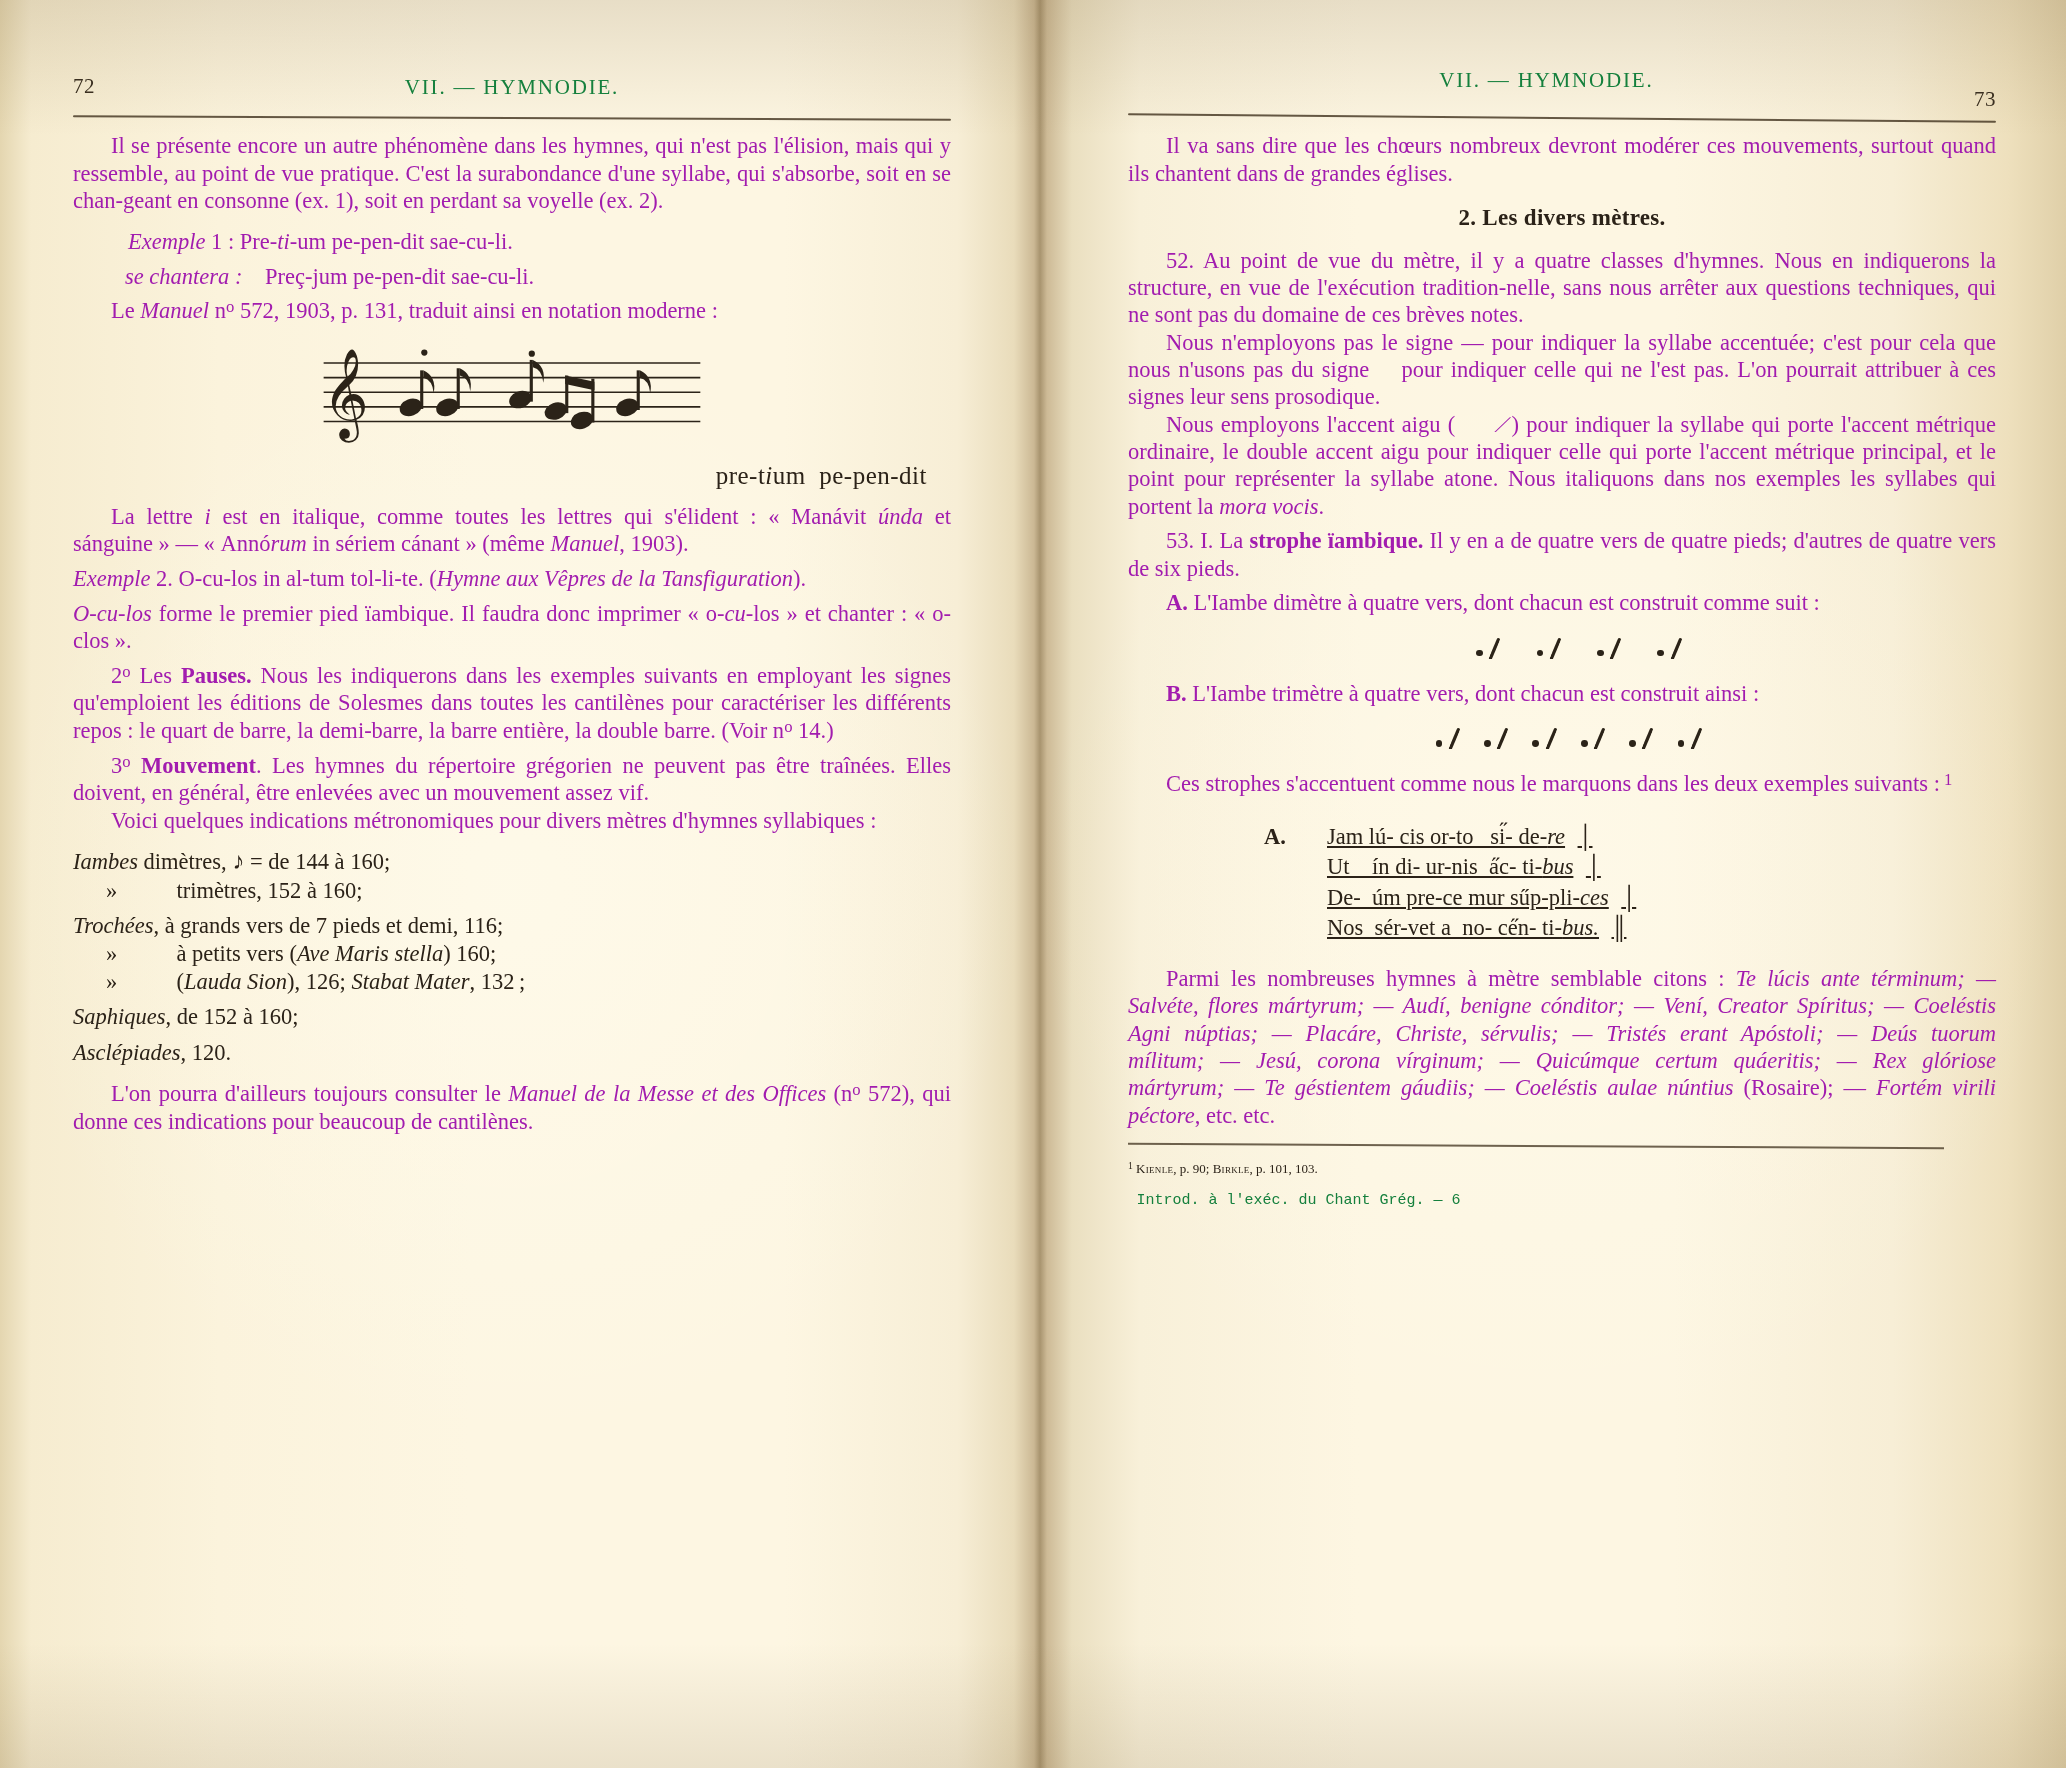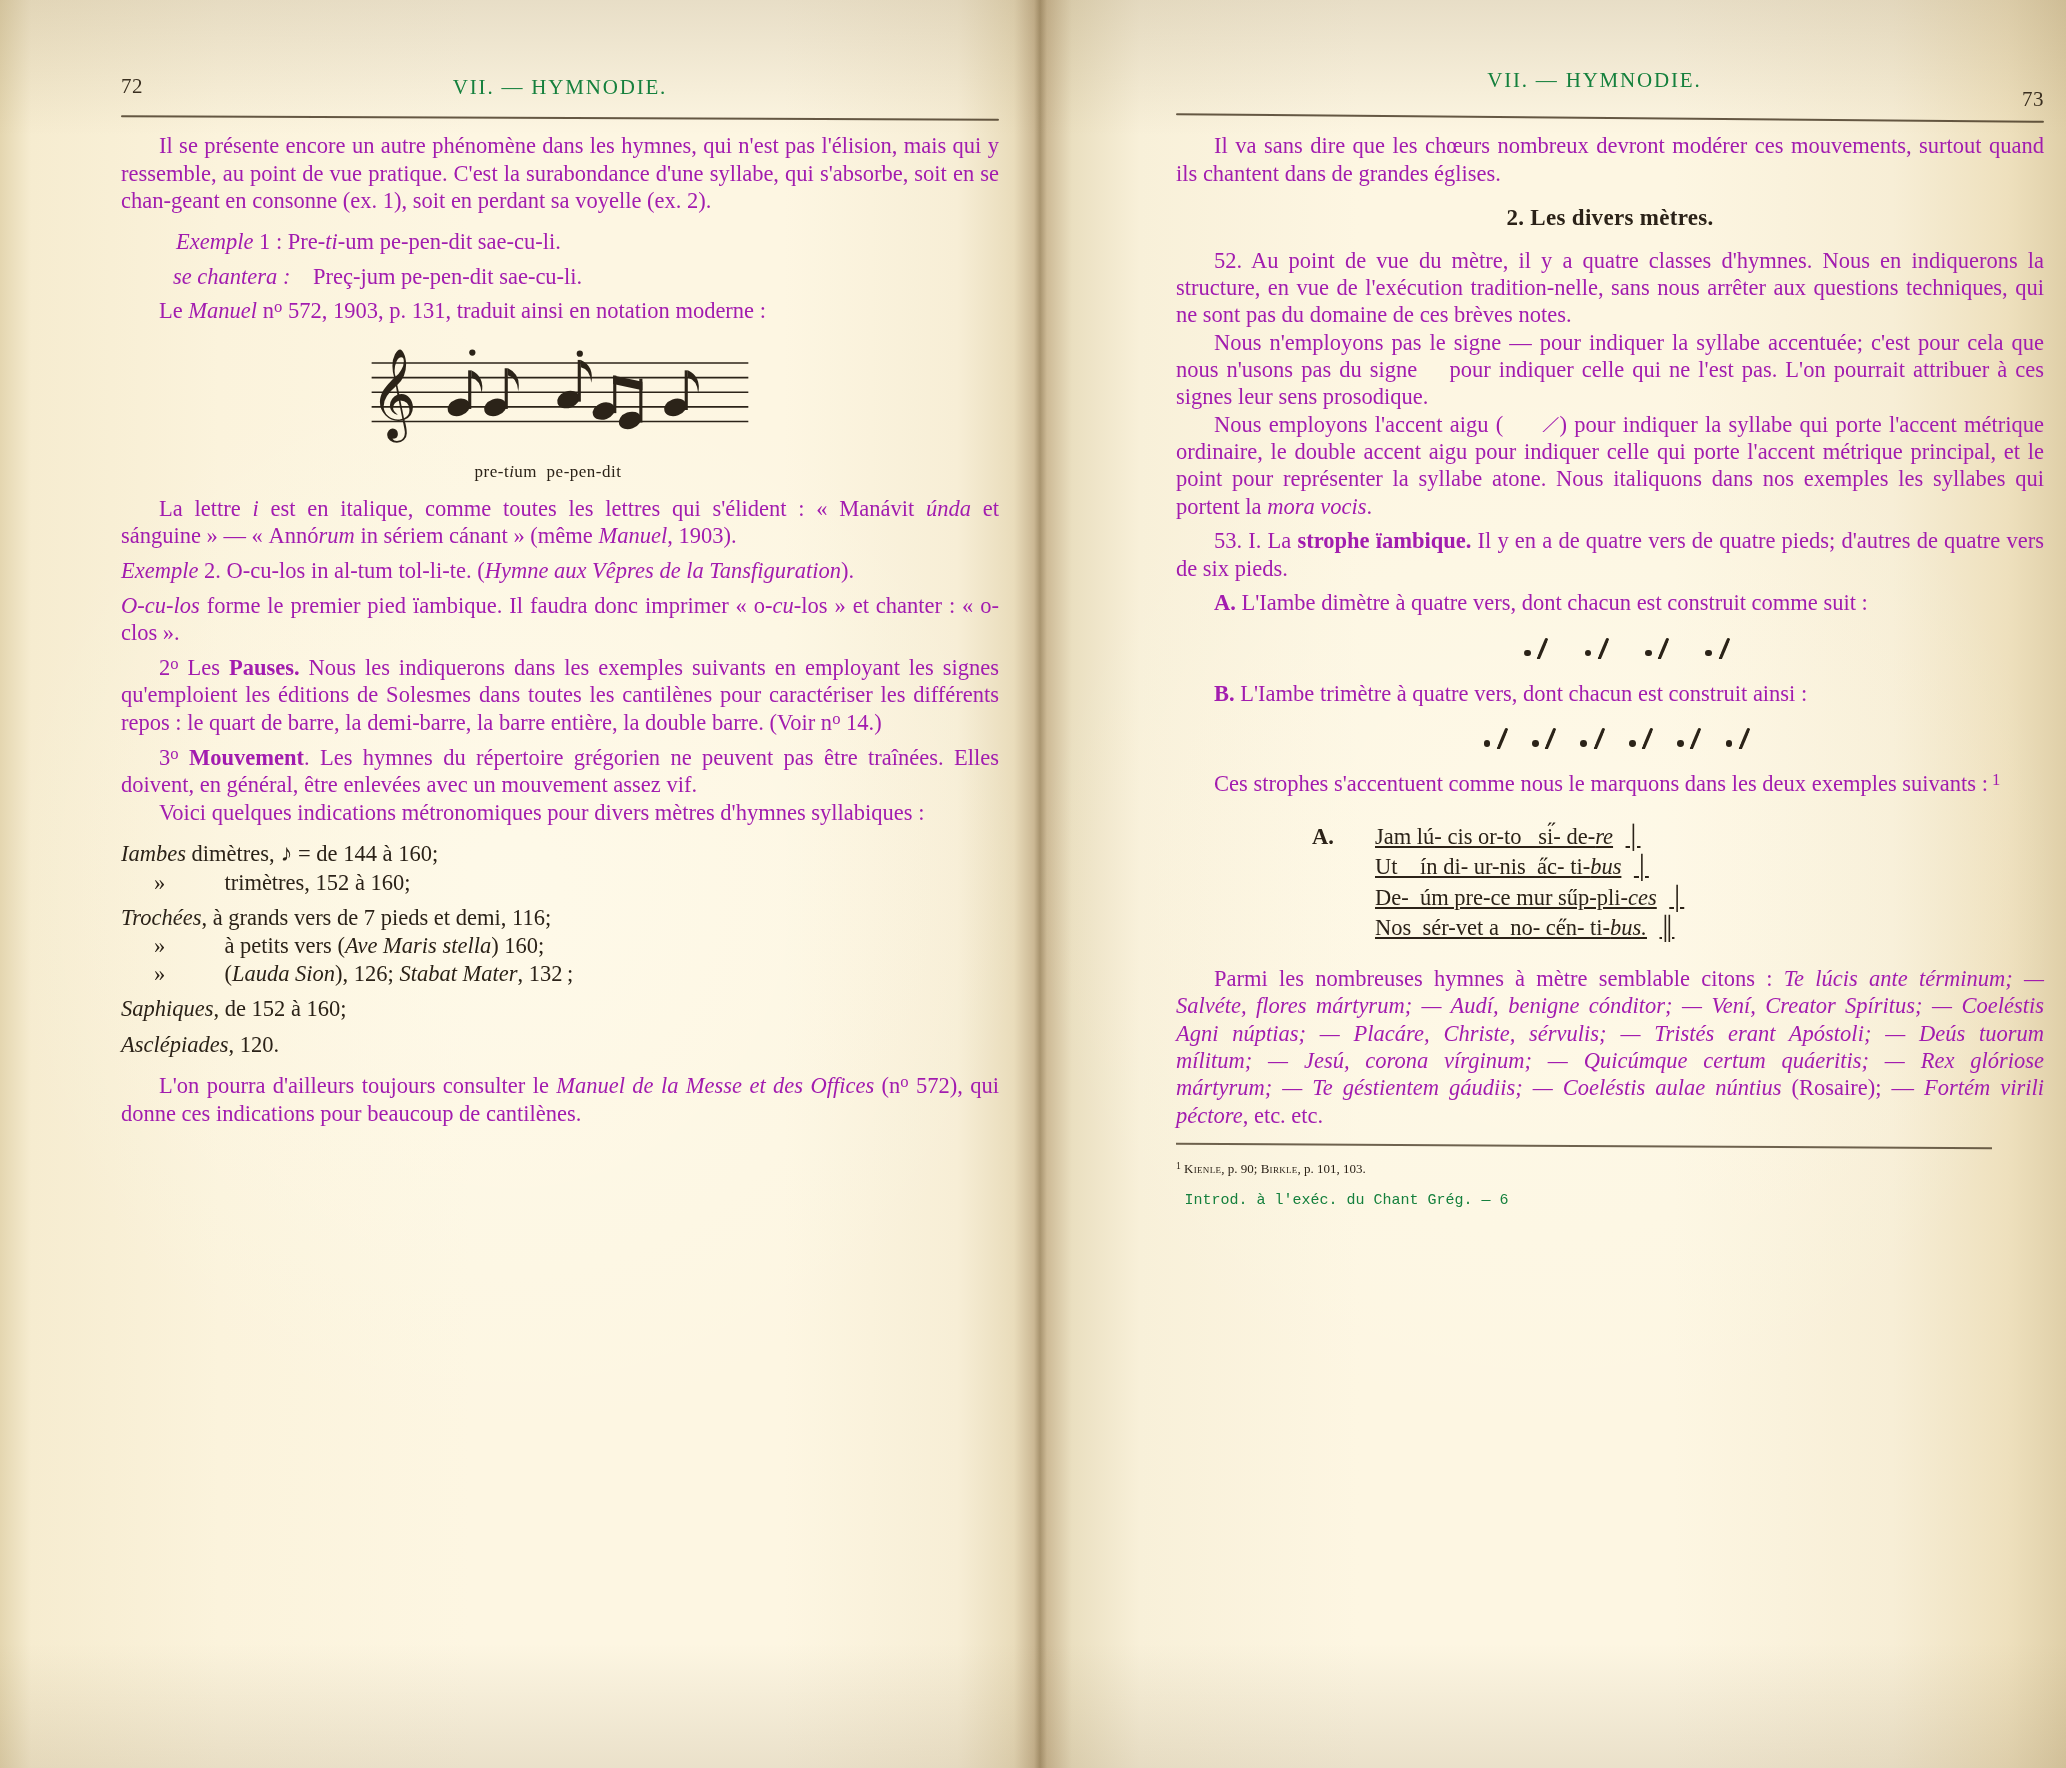--- a/index.html
+++ b/index.html
@@ -29,21 +29,21 @@
       radial-gradient(ellipse 732px 784px at 512px 889px, rgba(255,252,238,.55), rgba(255,252,238,0) 70%),
       radial-gradient(ellipse 732px 784px at 1548px 889px, rgba(255,252,238,.45), rgba(255,252,238,0) 70%),
       linear-gradient(180deg, rgba(120,95,55,.16) 0px, rgba(120,95,55,0) 136px),
       linear-gradient(0deg, rgba(120,95,55,.14) 0px, rgba(120,95,55,0) 125px);
     pointer-events:none;
   }
   .page{position:absolute;top:0;height:1768px;}
   .page.left{left:0;width:1034px;}
   .page.right{left:1034px;width:1032px;}
 
-  .col{position:absolute;margin-left:48px;}
+  .col{position:absolute;}
   .col.left{left:73px;top:63px;width:878px;}
   .col.right{left:94px;top:63px;width:868px;}
 
   
   .runhead{position:relative;height:50px;}
   .folio{position:absolute;font-size:21px;letter-spacing:0.5px;color:#3a2f20;}
   .folio.l{left:0px;top:10.5px;}
   .folio.r{right:0px;top:24px;}
   .chaptitle{
     position:absolute;width:100%;text-align:center;top:11.5px;
@@ -66,21 +66,21 @@
            margin:18px 0 15.7px 0;}
 
   
   .mlist{margin:0;}
   .mrow{font-size:22.5px;line-height:1.24;white-space:nowrap;}
   .mrow .guil{display:inline-block;width:62px;text-align:left;padding-left:33px;}
   .mrow.sub .txt{display:inline-block;padding-left:8.4px;}
 
   
   .music{margin:13.6px 0 3.1px 0;display:flex;justify-content:center;}
-  .lyr{ text-align:center;font-size:17px;letter-spacing:0.5px;margin-top:1px;}
+  .lyr{ text-align:right;font-size:25px;letter-spacing:0.5px;margin-top:1px;}
 
   
   .pattern{display:flex;justify-content:center;gap:0;margin:21px 0 21px 0;}
   .foot{display:inline-flex;align-items:flex-start;}
   .dot{width:6.8px;height:6.8px;background:#2b2318;border-radius:50%;
        align-self:flex-end;margin-bottom:2.1px;}
   .acc{width:5.2px;height:21px;background:#2b2318;margin-left:9.4px;
        transform:skewX(-19deg);border-radius:3.1px 3.1px 1px 1px;
        clip-path:polygon(32% 0,100% 0,68% 100%,0 100%);}
   .sp{width:39px;}

